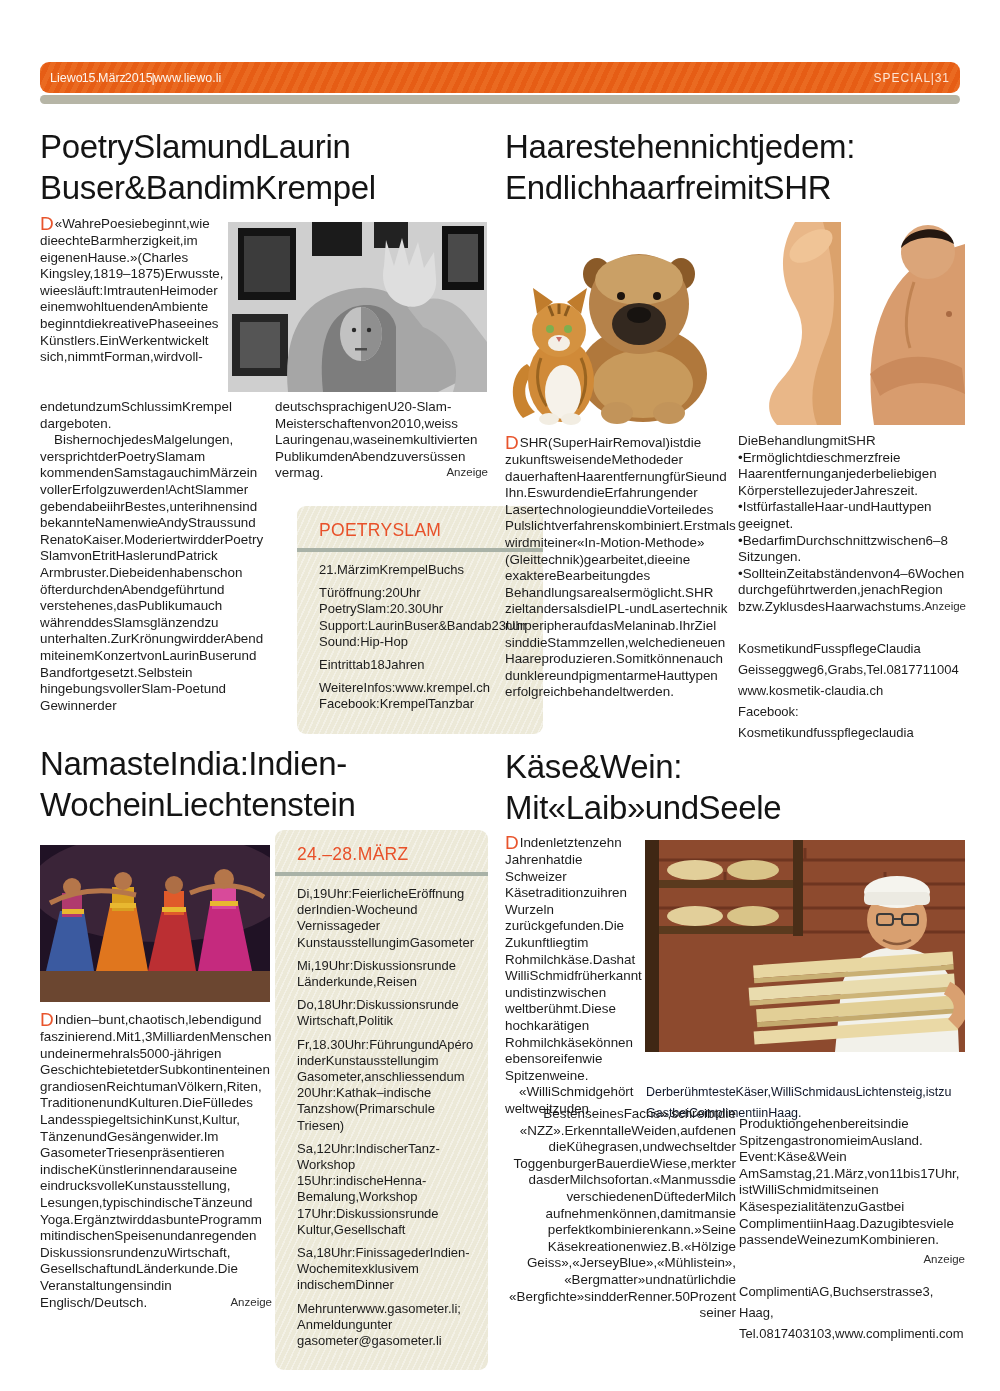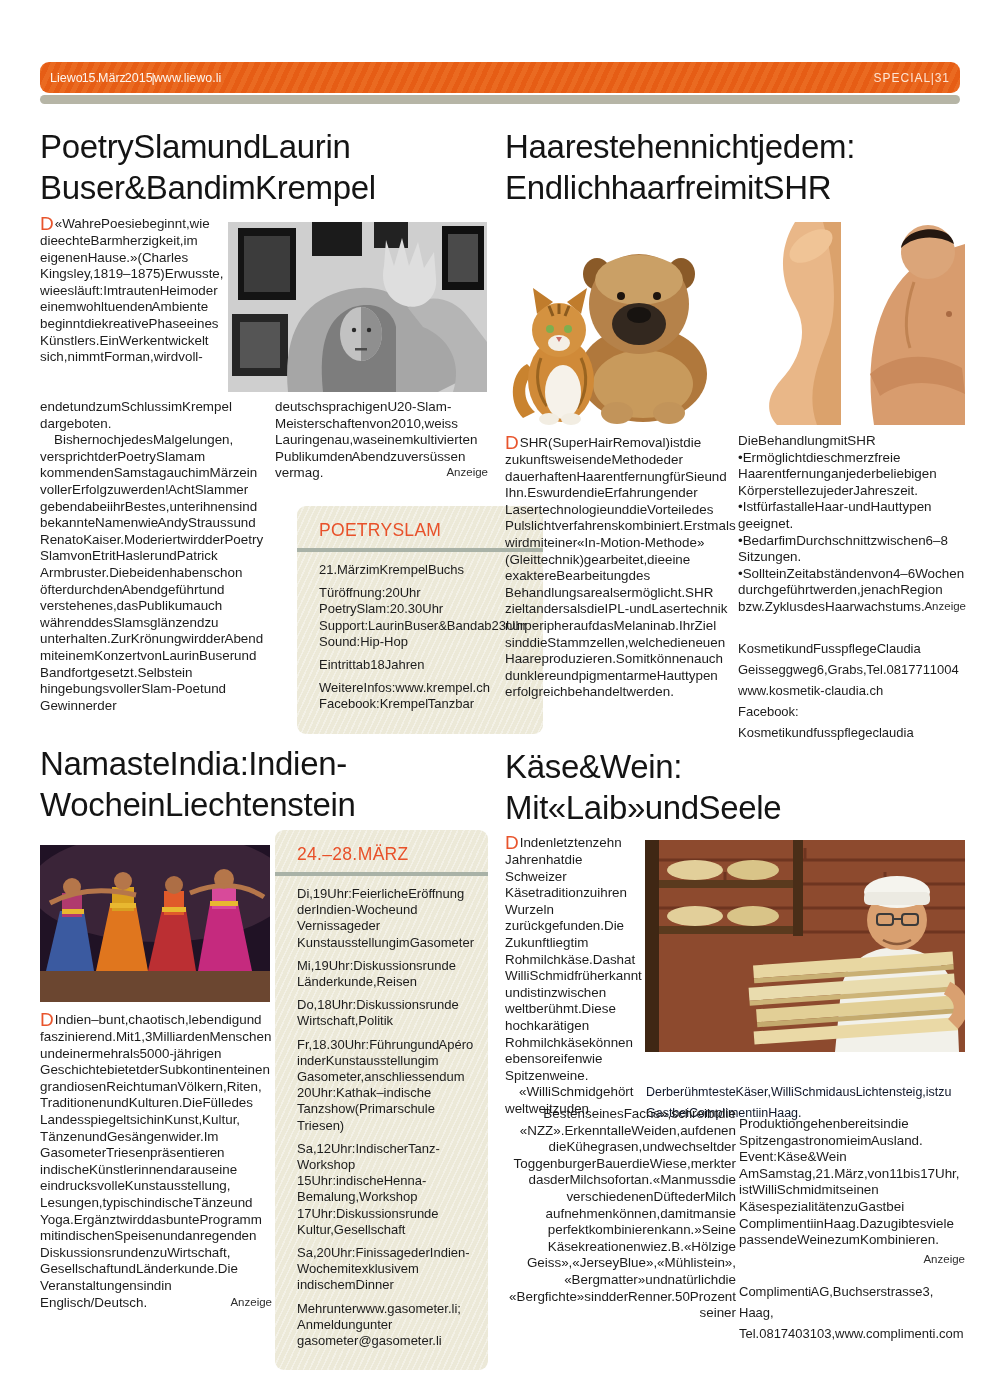--- a/index.html
+++ b/index.html
@@ -219,21 +219,21 @@
     <div class="infobox-rule"></div>
     <div>
 
     <div class="infobox-item t">Di, 19 Uhr: Feierliche Eröffnung der Indien-Woche und Vernissage der Kunstausstellung im Gasometer</div>
         <div class="infobox-item t">Mi, 19 Uhr: Diskussionsrunde Länderkunde, Reisen</div>
         <div class="infobox-item t">Do, 18 Uhr: Diskussionsrunde Wirtschaft, Politik</div>
         <div class="infobox-item t">Fr, 18.30 Uhr: Führung und Apéro in der Kunstausstellung im Gasometer, anschliessend um 20 Uhr: Kathak – indische Tanzshow (Primarschule Triesen)</div>
         <div class="infobox-item t">Sa, 12 Uhr: Indischer Tanz-Workshop
 15 Uhr: indische Henna-Bemalung, Workshop
 17 Uhr: Diskussionsrunde Kultur, Gesellschaft</div>
-        <div class="infobox-item t">Sa, 20 Uhr: Finissage der Indien-Woche mit exklusivem indischem Dinner</div>
+        <div class="infobox-item t">Sa, 18 Uhr: Finissage der Indien-Woche mit exklusivem indischem Dinner</div>
         <div class="infobox-item t">Mehr unter www.gasometer.li; Anmeldung unter gasometer@gasometer.li</div>
       </div>
   </div>
 
   <div class="abs headline t" style="left:505px;top:746px;width:460px;">
     <div>Käse &amp; Wein:</div>
     <div>Mit «Laib» und Seele</div>
   </div>
 
   <div class="photo" style="left:645px;top:840px;width:320px;height:212px;">

